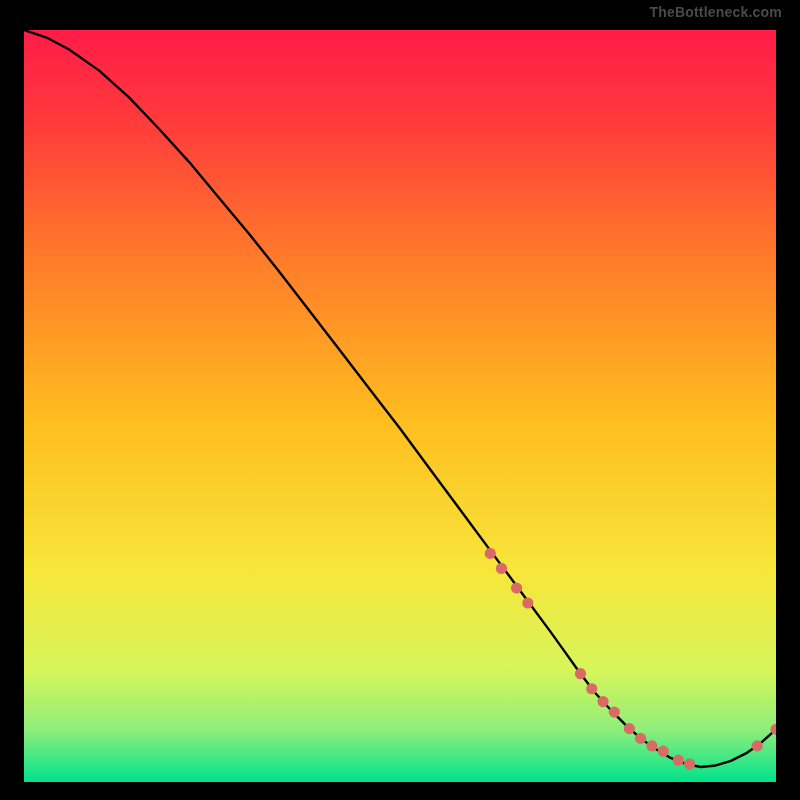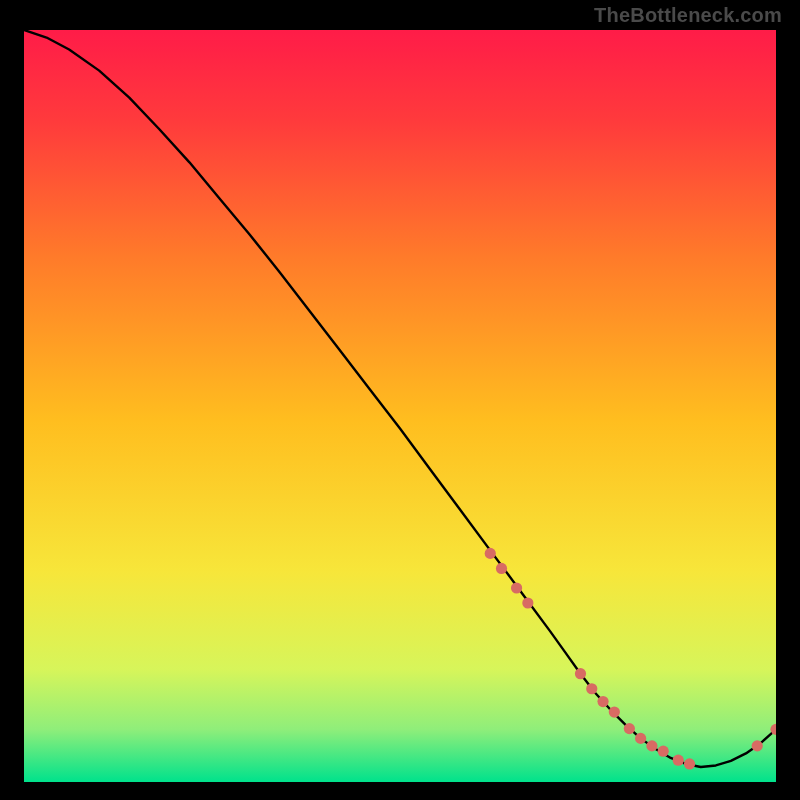--- a/index.html
+++ b/index.html
@@ -8,21 +8,21 @@
     position: relative;
     width: 800px;
     height: 800px;
     background: #000;
   }
   .watermark {
     position: absolute;
     top: 4px;
     right: 18px;
     font-family: Arial, Helvetica, sans-serif;
-    font-size: 20px;
+    font-size: 14px;
     font-weight: 600;
     color: #4a4a4a;
     letter-spacing: 0.2px;
     user-select: none;
   }
   .plot {
     position: absolute;
     left: 24px;
     top: 30px;
     width: 752px;

